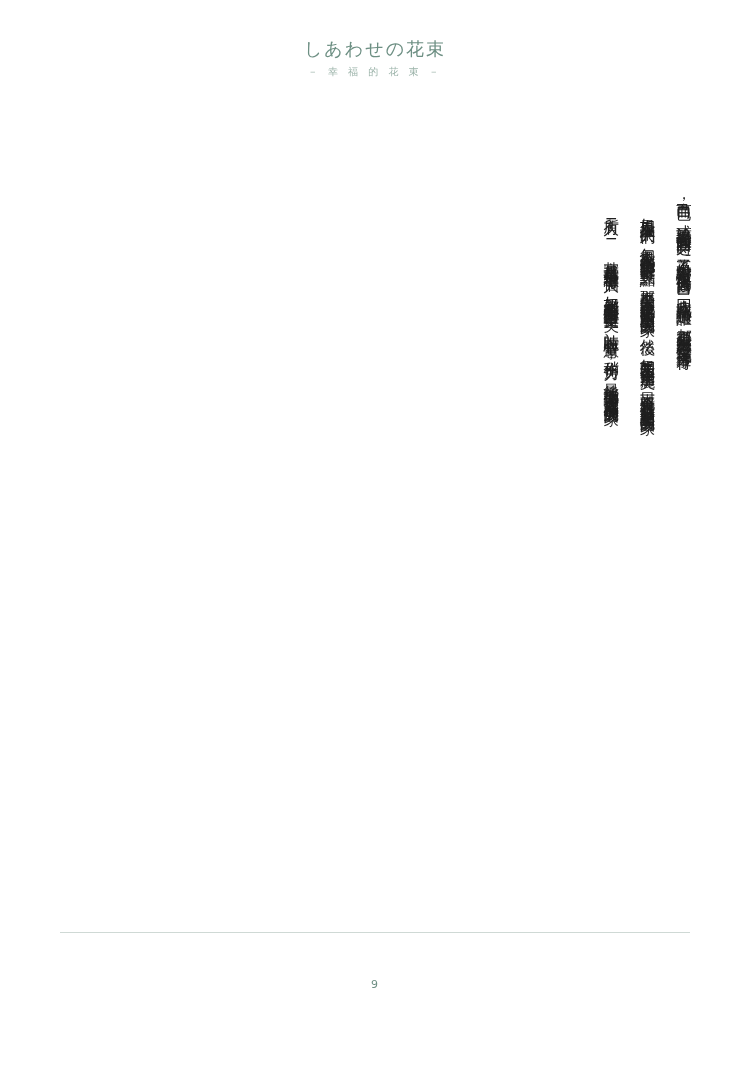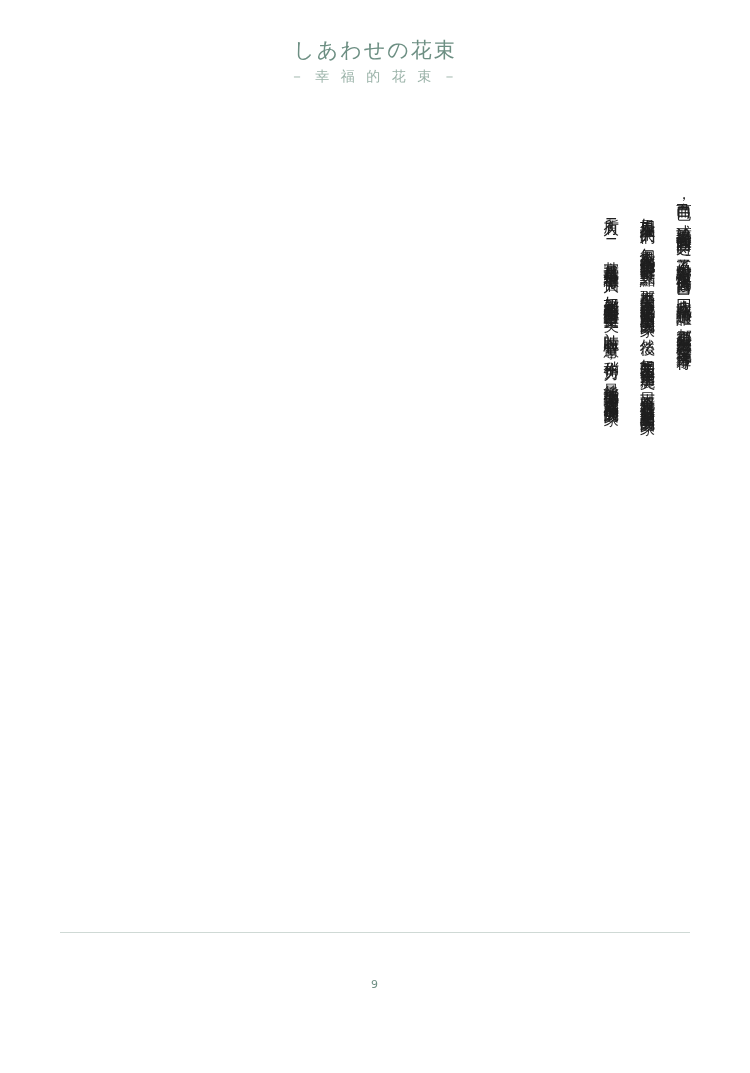--- a/index.html
+++ b/index.html
@@ -25,28 +25,28 @@
   
   .header {
     position: absolute;
     top: 38px;
     left: 0;
     right: 0;
     text-align: center;
   }
   .header-title {
     font-family: "DejaVu Serif", "Liberation Serif", serif;
-    font-size: 21px;
+    font-size: 18px;
     letter-spacing: 2px;
     color: #6d8f83;
     line-height: 1.2;
   }
   .header-subtitle {
     margin-top: 5px;
-    font-size: 14px;
+    font-size: 10px;
     letter-spacing: 3.5px;
     color: #9bb3a9;
   }
 
   
   .body-area {
     position: absolute;
     top: 190px;
     left: 48px;
     right: 48px;

